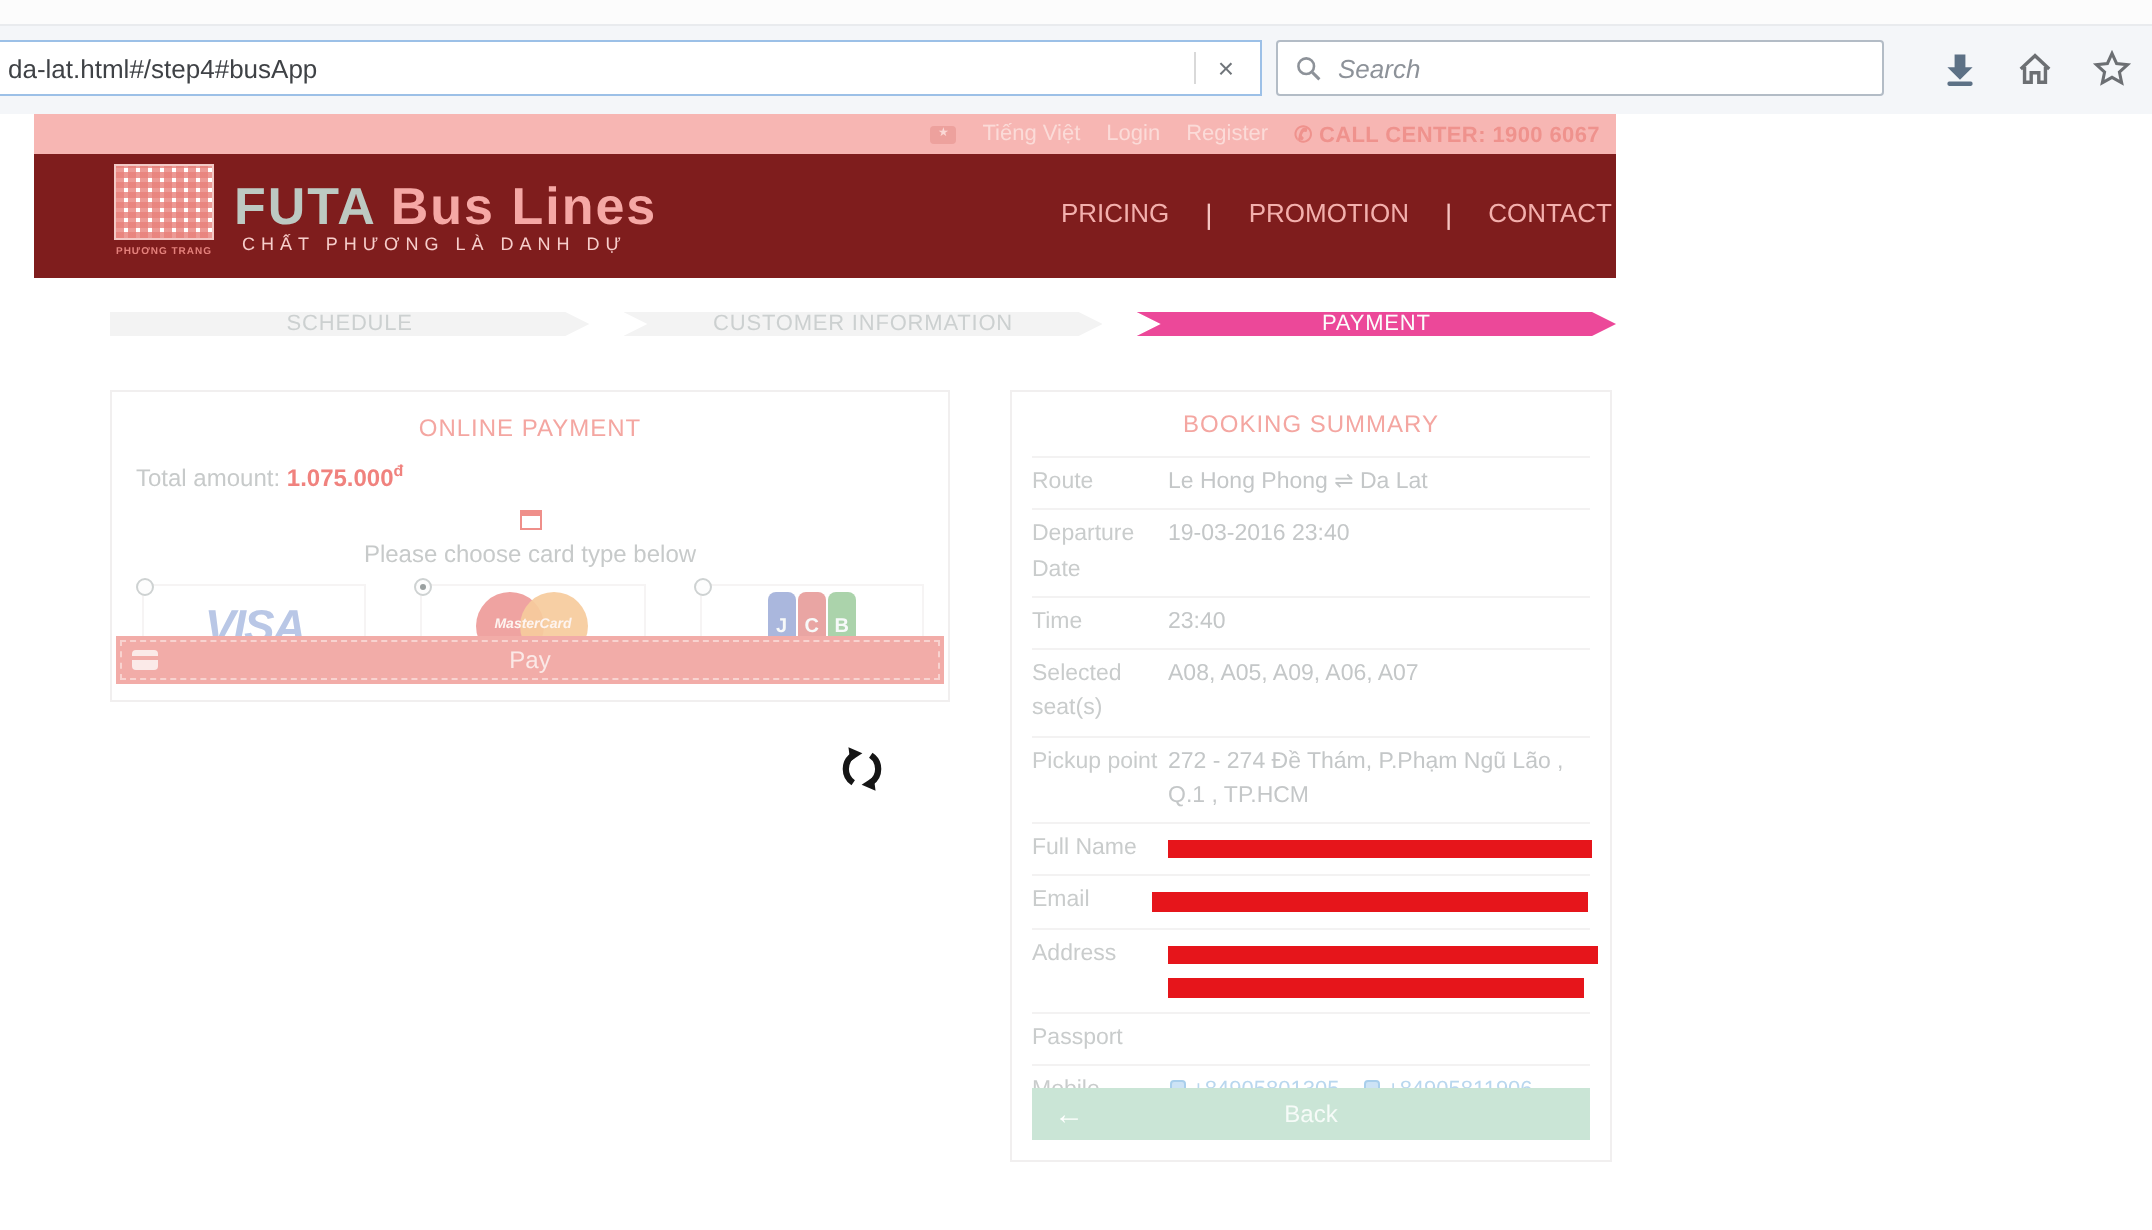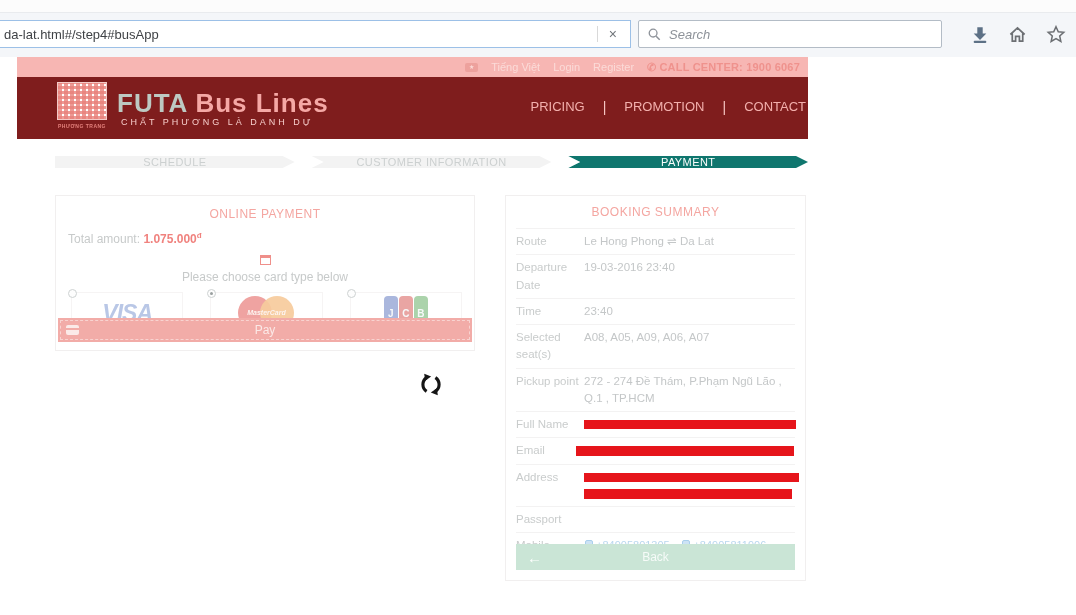--- a/index.html
+++ b/index.html
@@ -47,21 +47,21 @@
   .tagline { position:absolute; left:104px; top:40px; font-size:9px; color:#f7cecb; letter-spacing:3px; }
   .nav { position:absolute; right:2px; top:22px; font-size:13px; display:flex; gap:18px; align-items:flex-start; }
   .nav-item { color:#f3b0ad; }
   .nav-sep { color:#f6c5c2; font-size:14px; }
 
   .steps { position:absolute; top:86px; left:38px; width:753px; height:25px; display:flex; gap:17px;align-items:flex-end; }
   .step { flex:1; display:flex; align-items:center; justify-content:center; font-size:11px;
           letter-spacing:.4px; color:#ccd0d0; background:#f3f3f3;
           clip-path:polygon(0 0, calc(100% - 12px) 0, 100% 50%, calc(100% - 12px) 100%, 0 100%, 12px 50%); }
   .step:first-child { clip-path:polygon(0 0, calc(100% - 12px) 0, 100% 50%, calc(100% - 12px) 100%, 0 100%); }
-  .step.active { background:#0f766e; color:#fbfdfc; }
+  .step.active { background:#ec4899; color:#fbfdfc; }
 
   .panel { position:absolute; border:1px solid #f1efef; background:#fff; }
   .pay-panel { left:38px; top:138px; width:420px; height:156px; padding:7px 12px; }
   .sum-panel { left:488px; top:138px; width:301px; height:386px; padding:5px 10px 12px; }
   .panel-title { text-align:center; color:#f4a6a1; font-size:12px; letter-spacing:.5px; padding:4px 0 9px; }
 
   .total-line { font-size:12px; color:#c7caca; margin:1px 0 9px; }
   .total-value { color:#f0827e; font-weight:bold; }
   .total-value sup { font-size:8px; }
   .choose-line { font-size:12px; color:#c7caca; display:flex; align-items:center; gap:5px; margin-bottom:8px;flex-direction:column; }

